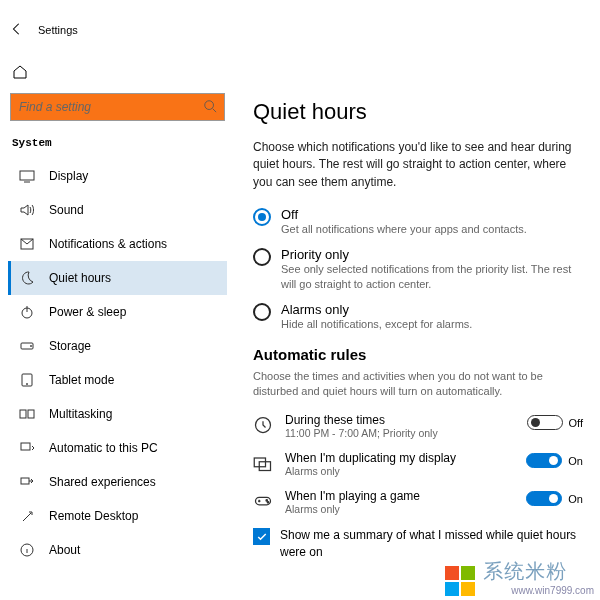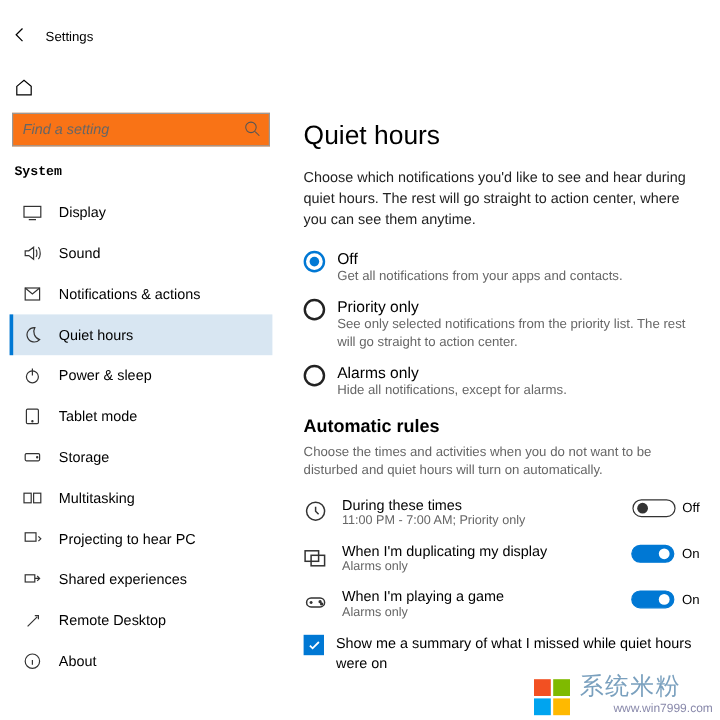--- a/index.html
+++ b/index.html
@@ -270,52 +270,52 @@
               <svg viewBox="0 0 16 16" fill="none" stroke="currentColor" stroke-width="1">
                 <circle cx="8" cy="9" r="5"></circle>
                 <path d="M8 2v6"></path>
               </svg>
             </span>
           <span>Power &amp; sleep</span>
         </li>
         <li class="nav-item">
           <span class="nav-icon">
               <svg viewBox="0 0 16 16" fill="none" stroke="currentColor" stroke-width="1">
+                <rect x="2" y="5" width="12" height="6" rx="1"></rect>
+                <circle cx="12" cy="8" r="0.5" fill="currentColor"></circle>
+              </svg>
+            </span>
+          <span>Storage</span>
+        </li>
+        <li class="nav-item">
+          <span class="nav-icon">
+              <svg viewBox="0 0 16 16" fill="none" stroke="currentColor" stroke-width="1">
                 <rect x="3" y="2" width="10" height="12" rx="1"></rect>
                 <circle cx="8" cy="12" r="0.5" fill="currentColor"></circle>
               </svg>
             </span>
           <span>Tablet mode</span>
         </li>
         <li class="nav-item">
           <span class="nav-icon">
               <svg viewBox="0 0 16 16" fill="none" stroke="currentColor" stroke-width="1">
-                <rect x="2" y="5" width="12" height="6" rx="1"></rect>
-                <circle cx="12" cy="8" r="0.5" fill="currentColor"></circle>
-              </svg>
-            </span>
-          <span>Storage</span>
-        </li>
-        <li class="nav-item">
-          <span class="nav-icon">
-              <svg viewBox="0 0 16 16" fill="none" stroke="currentColor" stroke-width="1">
                 <rect x="1" y="4" width="6" height="8"></rect>
                 <rect x="9" y="4" width="6" height="8"></rect>
               </svg>
             </span>
           <span>Multitasking</span>
         </li>
         <li class="nav-item">
           <span class="nav-icon">
               <svg viewBox="0 0 16 16" fill="none" stroke="currentColor" stroke-width="1">
                 <rect x="2" y="3" width="9" height="7"></rect>
                 <path d="M13 6l2 2-2 2"></path>
               </svg>
             </span>
-          <span>Projecting to hear PC</span>
+          <span>Automatic to this PC</span>
         </li>
         <li class="nav-item">
           <span class="nav-icon">
               <svg viewBox="0 0 16 16" fill="none" stroke="currentColor" stroke-width="1">
                 <rect x="2" y="4" width="8" height="6"></rect>
                 <path d="M10 7h4M12 5l2 2-2 2"></path>
               </svg>
             </span>
           <span>Shared experiences</span>
         </li>
@@ -341,21 +341,21 @@
 
     <main class="content">
       <h1 class="page-title">Quiet hours</h1>
       <p class="lead">Choose which notifications you'd like to see and hear during quiet hours. The rest will go straight to action center, where you can see them anytime.</p>
 
       <div class="radio-group">
         <div class="radio-row">
           <div class="radio checked"></div>
           <div>
             <div class="radio-label">Off</div>
-            <div class="radio-sub">Get all notifications from your apps and contacts.</div>
+            <div class="radio-sub">Get all notifications where your apps and contacts.</div>
           </div>
         </div>
         <div class="radio-row">
           <div class="radio"></div>
           <div>
             <div class="radio-label">Priority only</div>
             <div class="radio-sub">See only selected notifications from the priority list. The rest will go straight to action center.</div>
           </div>
         </div>
         <div class="radio-row">

